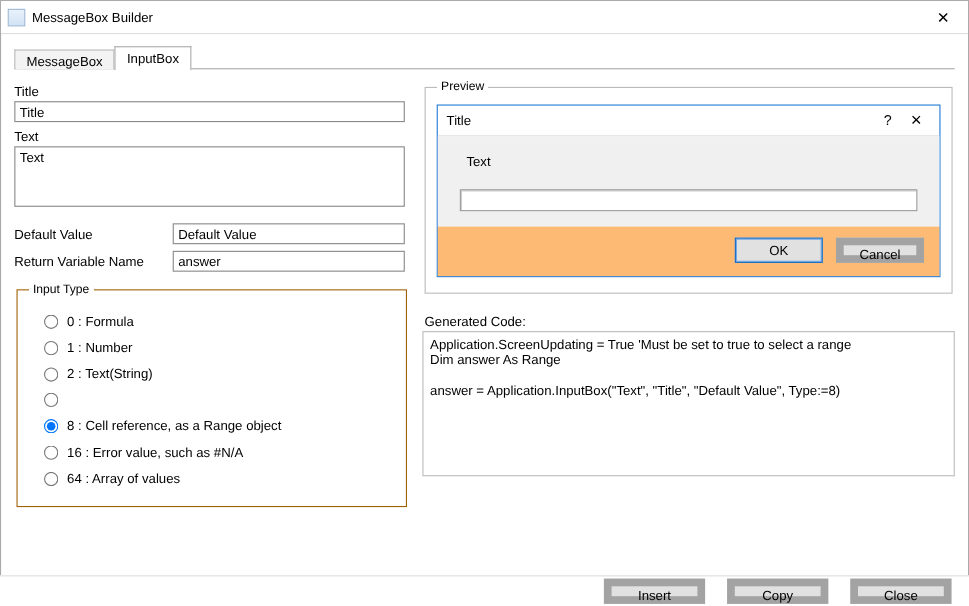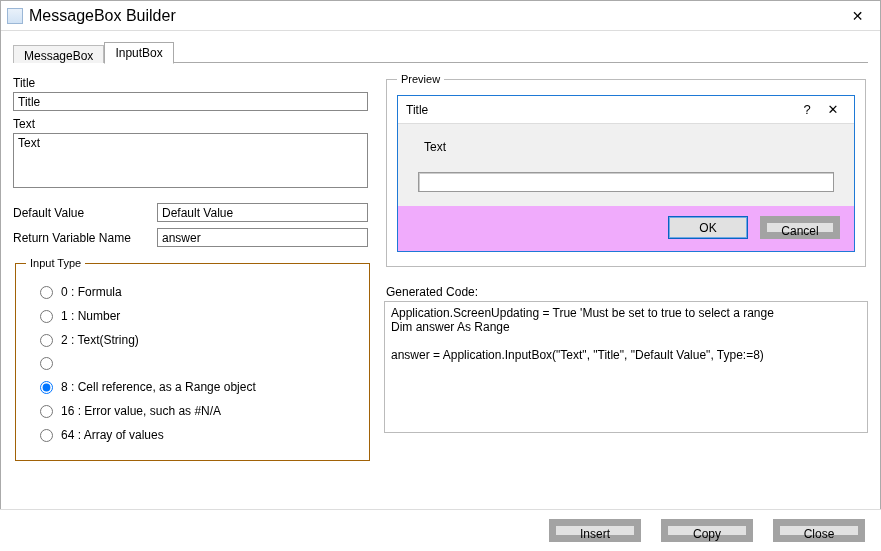--- a/index.html
+++ b/index.html
@@ -22,21 +22,21 @@
     background: #fff;
     border-bottom: 1px solid #ddd;
     padding-left: 6px;
   }
   .titlebar .app-icon {
     width: 16px; height: 16px;
     border: 1px solid #9bb7d6;
     background: linear-gradient(#e9f1fa,#d2e3f5);
     margin-right: 6px;
   }
-  .titlebar .title { flex: 1; font-size: 16px; }
+  .titlebar .title { flex: 1; font-size: 12px; }
   .titlebar .close {
     width: 45px; height: 30px;
     display: flex; align-items: center; justify-content: center;
     font-size: 14px;
   }
 
   .content {
     padding: 10px 12px 0 12px;
   }
 
@@ -155,21 +155,21 @@
   .dlg-body { background: #f0f0f0; padding: 14px 20px 14px 20px; }
   .dlg-body .ptxt { margin: 2px 0 18px 6px; }
   .dlg-body .pinput {
     width: 100%;
     border: 1px solid #999;
     height: 20px;
     background: #fff;
     box-shadow: inset 1px 1px 0 #ccc;
   }
   .dlg-footer {
-    background: #f0abfc;
+    background: #fdba74;
     padding: 10px 14px 12px 14px;
     display: flex;
     justify-content: flex-end;
     gap: 12px;
   }
   .winbtn {
     width: 80px; height: 23px;
     border: 7px solid #a3a3a3;
     background: #e1e1e1;
     font-family: inherit;
@@ -189,21 +189,21 @@
     font-family: inherit;
     font-size: 12px;
     white-space: pre;
     overflow: scroll;
     background: #fff;
   }
 
   .bottom-bar {
     position: absolute;
     left: 0; right: 0; bottom: 0;
-    height: 42px;
+    height: 28px;
     border-top: 1px solid #ddd;
     display: flex;
     align-items: center;
     justify-content: flex-end;
     padding-right: 16px;
     gap: 20px;
     background: #fff;
   }
   .bottom-bar .winbtn { width: 92px; }
 </style>

